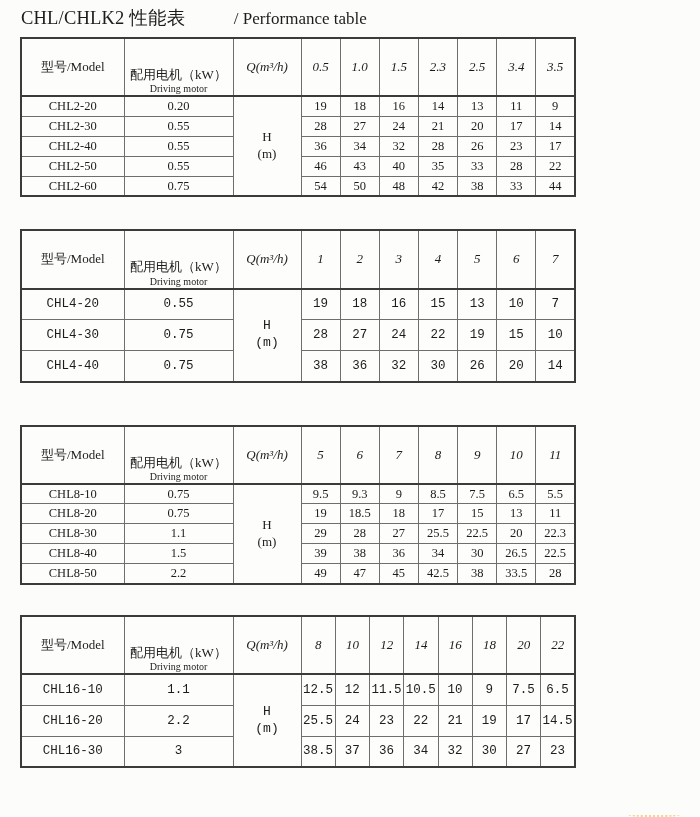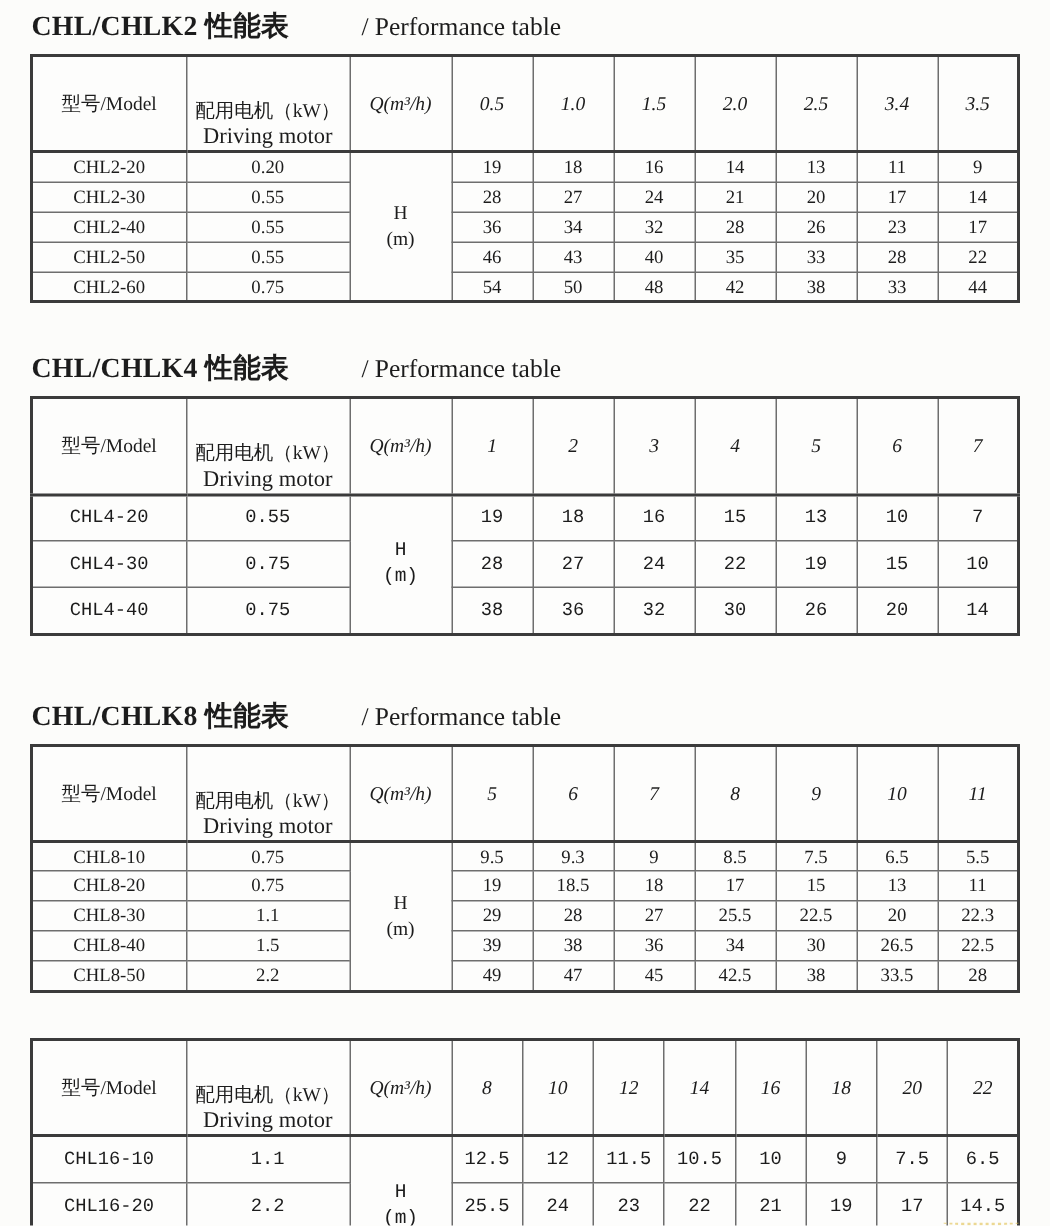--- a/index.html
+++ b/index.html
@@ -20,31 +20,31 @@
   .section:nth-of-type(3) { margin-top: 42px; }
   .section:nth-of-type(4) { margin-top: 30px; }
   .title {
     font-size: 17px;
     line-height: 24px;
     font-weight: normal;
     margin: 0 0 6px 1px;
     white-space: nowrap;
   }
   .title .main {
-    font-weight: bold;
+    font-weight: normal;
     font-size: 18.5px;
     letter-spacing: 0.2px;
   }
   .title .suffix {
     font-weight: normal;
     font-size: 17px;
     margin-left: 44px;
   }
   table {
-    width: 660px;
+    width: 556px;
     border-collapse: collapse;
     table-layout: fixed;
     background: #fdfdfc;
     border: 2px solid #3b3b3b;
   }
   col.col-model { width: 103px; }
   col.col-motor { width: 109px; }
   col.col-q     { width: 68px; }
   th, td {
     border: 1px solid #6e6e6e;
@@ -54,21 +54,21 @@
     font-weight: normal;
     padding: 0;
   }
   thead th {
     height: 42px;
     border-bottom: 2px solid #3b3b3b;
   }
   tbody td { height: 20px; }
   table.rows-3 tbody td { height: 31px; font-family: Liberation Mono, monospace; }
   .motor-l1 { font-size: 13px; line-height: 1.25; margin-top: 28px; }
-  .motor-l2 { font-size: 15px; line-height: 1.2; }
+  .motor-l2 { font-size: 10px; line-height: 1.2; }
   .h-unit div { font-size: 13px; line-height: 1.3; }
   .q-h, .flow-h { font-size: 13px; font-style: italic; }
   .model-h { font-size: 13px; }
   .watermark {
     position: absolute;
     right: 20px; bottom: 0;
     width: 52px; height: 5px;
     border-bottom: 2px dotted rgba(228, 196, 90, 0.65);
     border-radius: 0 0 40% 40%;
     pointer-events: none;
@@ -98,21 +98,21 @@
             <tr>
               <th class="model-h">型号/Model</th>
               <th>
                 <div class="motor-l1">配用电机（kW）</div>
                 <div class="motor-l2">Driving motor</div>
               </th>
               <th class="q-h">Q(m³/h)</th>
               <th class="flow-h">0.5</th>
               <th class="flow-h">1.0</th>
               <th class="flow-h">1.5</th>
-              <th class="flow-h">2.0</th>
+              <th class="flow-h">2.3</th>
               <th class="flow-h">2.5</th>
               <th class="flow-h">3.4</th>
               <th class="flow-h">3.5</th>
             </tr>
           </thead>
           <tbody>
             <tr>
               <td>CHL2-20</td>
               <td>0.20</td>
               <td class="h-unit" rowspan="5">
@@ -168,21 +168,20 @@
               <td>48</td>
               <td>42</td>
               <td>38</td>
               <td>33</td>
               <td>44</td>
             </tr>
           </tbody>
         </table>
       </div>
       <div class="section">
-        <h2 class="title"><span class="main">CHL/CHLK4 性能表</span> <span class="suffix">/ Performance table</span></h2>
         <table class="rows-3">
           <colgroup>
             <col class="col-model">
             <col class="col-motor">
             <col class="col-q">
             <col>
             <col>
             <col>
             <col>
             <col>
@@ -241,21 +240,20 @@
               <td>32</td>
               <td>30</td>
               <td>26</td>
               <td>20</td>
               <td>14</td>
             </tr>
           </tbody>
         </table>
       </div>
       <div class="section">
-        <h2 class="title"><span class="main">CHL/CHLK8 性能表</span> <span class="suffix">/ Performance table</span></h2>
         <table class="rows-5">
           <colgroup>
             <col class="col-model">
             <col class="col-motor">
             <col class="col-q">
             <col>
             <col>
             <col>
             <col>
             <col>

